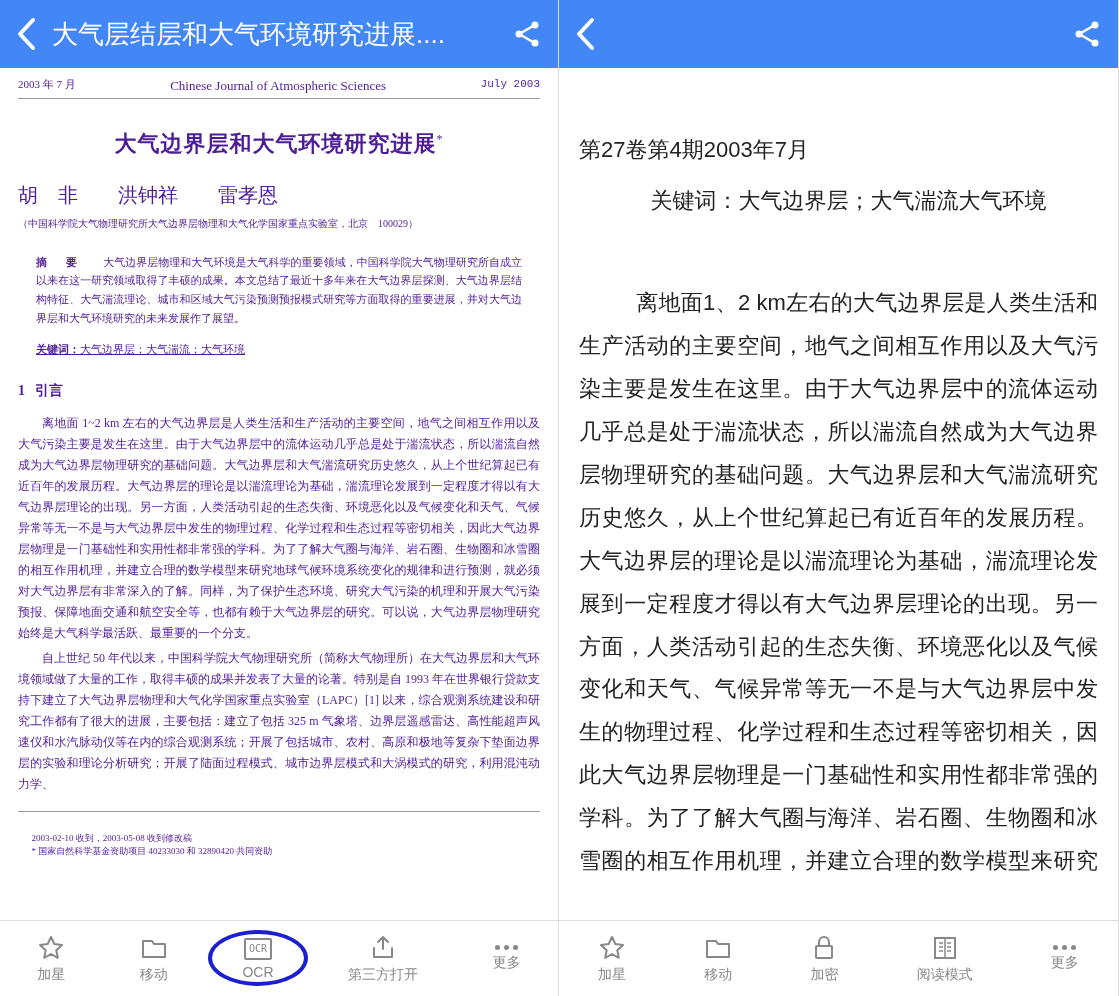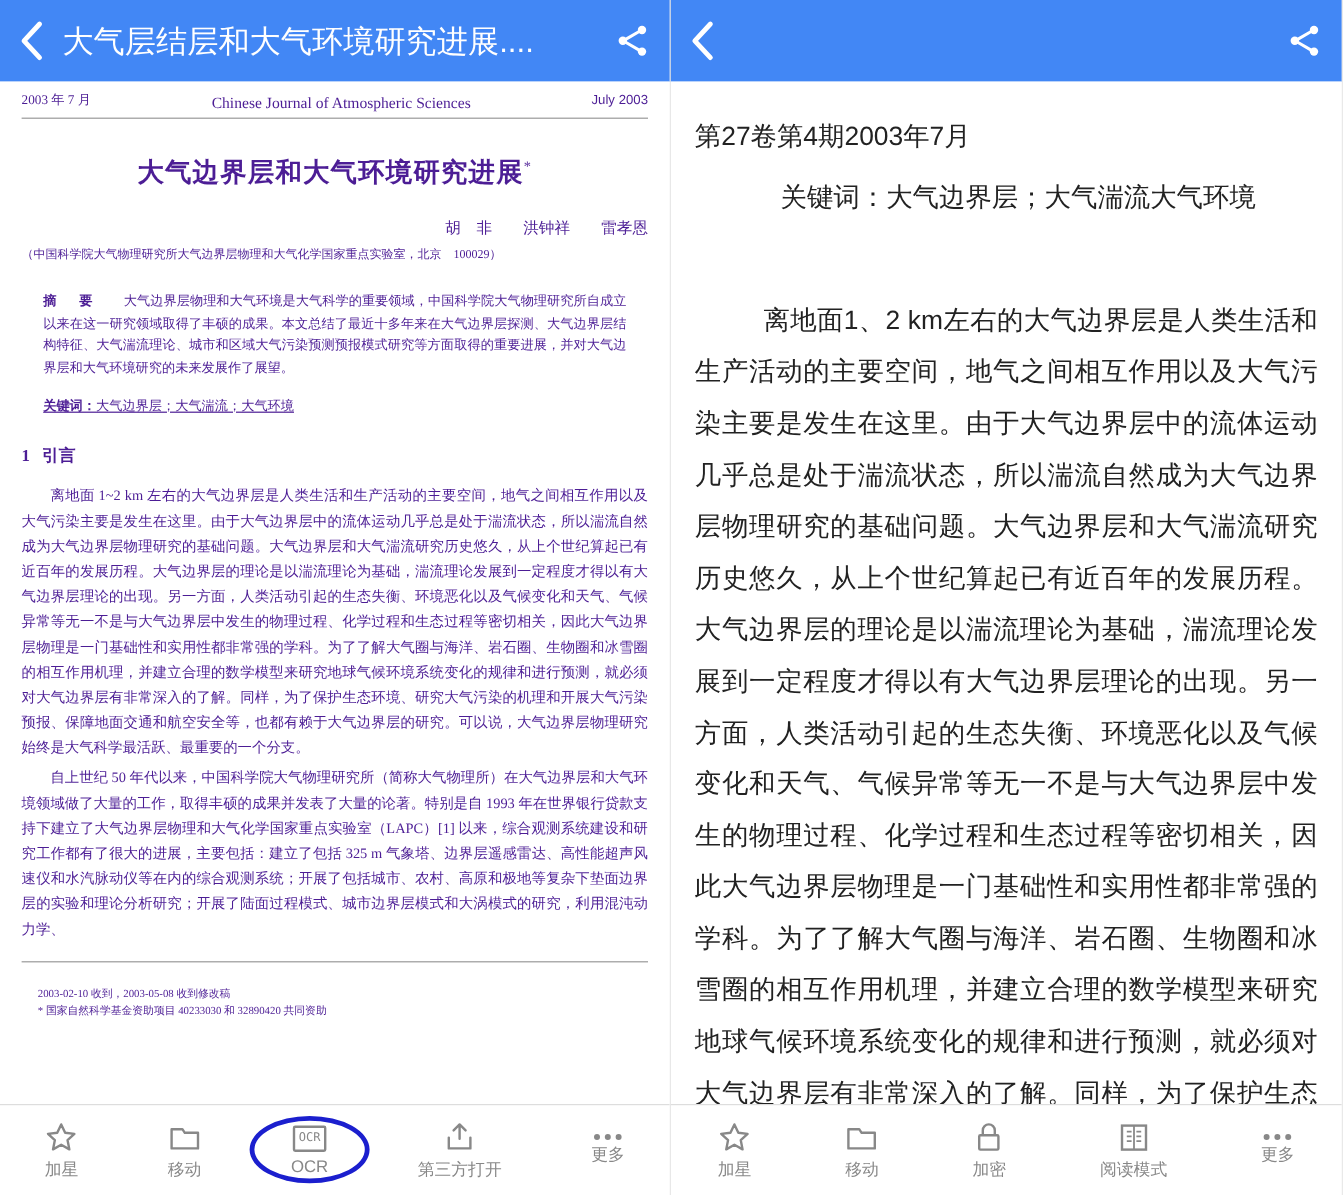--- a/index.html
+++ b/index.html
@@ -11,21 +11,21 @@
       height: 996px;
       overflow: hidden;
     }
     .panel {
       display: flex;
       flex-direction: column;
       height: 100%;
       border-right: 1px solid #ddd;
     }
     .panel-left { width: 559px; }
-    .panel-right { width: 560px; }
+    .panel-right { width: 560px; gap: 36px; }
     .header {
       background: #4287f5;
       color: #fff;
       height: 68px;
       display: flex;
       align-items: center;
       padding: 0 16px;
       gap: 16px;
     }
     .header .back-icon { flex-shrink: 0; }
@@ -54,32 +54,32 @@
     }
     .doc-header-row {
       display: flex;
       justify-content: space-between;
       font-size: 11px;
       border-bottom: 1px solid #999;
       padding-bottom: 2px;
     }
     .doc-header-row .col { text-align: left; }
     .doc-header-row .col.center { text-align: center; flex: 1; font-family: "Times New Roman", serif; font-size: 13px; }
-    .doc-header-row .col.right { text-align: right; font-family: Liberation Sans, sans-serif; }
+    .doc-header-row .col.right { text-align: right; font-family: Liberation Mono, monospace; }
     .doc-title {
       text-align: center;
       font-size: 22px;
       font-weight: bold;
       margin: 28px 0 20px;
       font-family: "SimSun","STSong", serif;
       letter-spacing: 1px;
     }
     .doc-authors {
-      text-align: right;
-      font-size: 13px;
+      text-align: left;
+      font-size: 20px;
       margin-bottom: 6px;
       font-family: "KaiTi","STKaiti", serif;
     }
     .doc-affil {
       font-size: 10px;
       margin-bottom: 22px;
     }
     .doc-abstract {
       font-size: 11px;
       margin: 0 18px 14px 18px;

